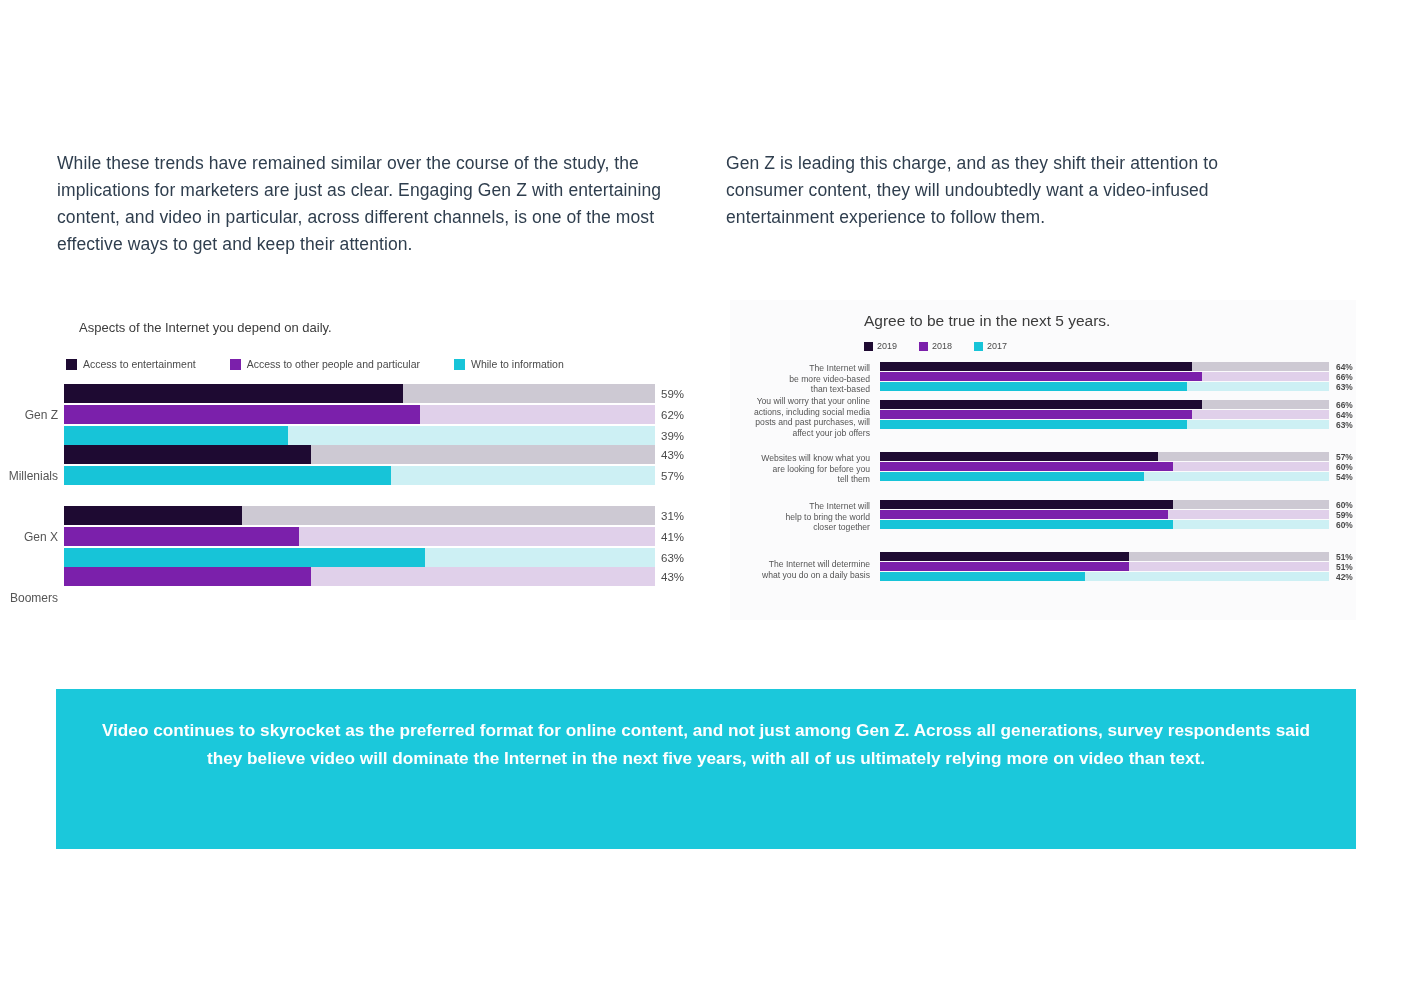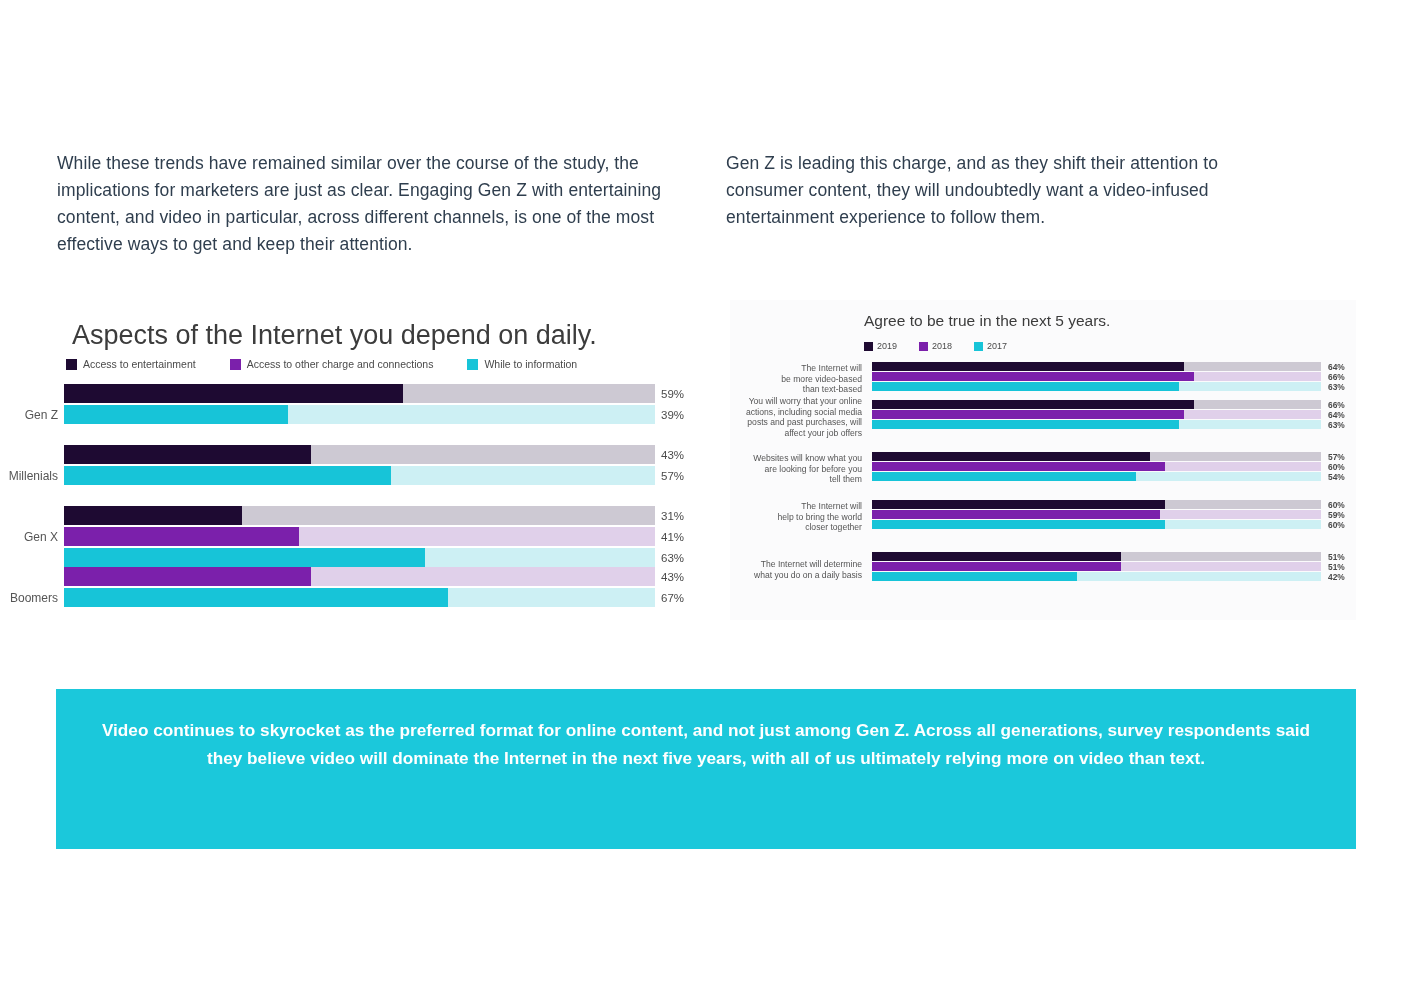--- a/index.html
+++ b/index.html
@@ -24,21 +24,21 @@
 
   
   .chart-card { position: absolute; }
   #chart-left  { left: 0px;   top: 300px; width: 690px; height: 330px; background: #ffffff; }
   #chart-right { left: 730px; top: 300px; width: 626px; height: 320px; background: #fbfbfc; }
 
   .chart-title {
     color: #3c3c3c;
     font-weight: 400;
   }
-  #left-title  { position:absolute; left: 72px; top: 20px; font-size: 27px; }
+  #left-title  { position:absolute; left: 79px; top: 20px; font-size: 13px; }
   #right-title { position:absolute; left: 134px; top: 12px; font-size: 15.5px; }
 
   
   .legend { position: absolute; display: flex; align-items: center; }
   #left-legend  { left: 66px;  top: 58px;  gap: 0; }
   #right-legend { left: 134px; top: 41px;  gap: 0; }
 
   .legend-item { display: flex; align-items: center; }
   #left-legend  .legend-item { margin-right: 34px; }
   #right-legend .legend-item { margin-right: 22px; }
@@ -62,21 +62,21 @@
   .lbar-line { position: relative; height: 19px; margin-bottom: 2px; }
   .lbar-line:last-child { margin-bottom: 0; }
   .lbar-track { position: absolute; inset: 0; }
   .lbar-fill  { position: absolute; left: 0; top: 0; bottom: 0; }
   .lbar-val {
     position: absolute; left: 597px; top: 50%; transform: translateY(-50%);
     font-size: 11.5px; color: #4a4a4a; white-space: nowrap;
   }
 
   
-  .rrow { position: absolute; left: 8px; width: 626px; }
+  .rrow { position: absolute; left: 16px; width: 626px; }
   .rrow-label {
     position: absolute; left: 0; width: 124px;
     text-align: right; font-size: 8.6px; line-height: 10.5px; color: #555;
     top: 50%; transform: translateY(-50%);
   }
   .rbars { position: absolute; left: 134px; width: 449px; }
   .rbar-line { position: relative; height: 9px; margin-bottom: 1px; font-weight: bold; }
   .rbar-line:last-child { margin-bottom: 0; }
   .rbar-track { position: absolute; inset: 0; }
   .rbar-fill  { position: absolute; left: 0; top: 0; bottom: 0; }
@@ -108,37 +108,42 @@
 
   <div class="chart-card" id="chart-left">
     <div class="chart-title" id="left-title">Aspects of the Internet you depend on daily.</div>
     <div class="legend" id="left-legend">
         <div class="legend-item">
           <span class="legend-swatch" style="background: rgb(30, 10, 50);"></span>
           <span class="legend-label">Access to entertainment</span>
         </div>
         <div class="legend-item">
           <span class="legend-swatch" style="background: rgb(123, 32, 171);"></span>
-          <span class="legend-label">Access to other charge and connections</span>
+          <span class="legend-label">Access to other people and particular</span>
         </div>
         <div class="legend-item">
           <span class="legend-swatch" style="background: rgb(23, 196, 216);"></span>
           <span class="legend-label">While to information</span>
         </div>
       </div>
     <div id="left-rows">
         <div class="lrow" style="top: 84px; height: 61px;">
           <div class="lrow-label">Gen Z</div>
           <div class="lbars">
             <div class="lbar-line">
               <div class="lbar-track" style="background: rgb(205, 201, 211);"></div>
               <div class="lbar-fill" style="background: rgb(30, 10, 50); width: 57.2816%;"></div>
               <div class="lbar-val">59%</div>
             </div>
             <div class="lbar-line">
+              <div class="lbar-track" style="background: rgb(224, 208, 234);"></div>
+              <div class="lbar-fill" style="background: rgb(123, 32, 171); width: 60.1942%;"></div>
+              <div class="lbar-val">62%</div>
+            </div>
+            <div class="lbar-line">
               <div class="lbar-track" style="background: rgb(205, 240, 244);"></div>
               <div class="lbar-fill" style="background: rgb(23, 196, 216); width: 37.8641%;"></div>
               <div class="lbar-val">39%</div>
             </div>
           </div>
         </div>
         <div class="lrow" style="top: 145px; height: 61px;">
           <div class="lrow-label">Millenials</div>
           <div class="lbars">
             <div class="lbar-line">
@@ -173,25 +178,20 @@
             </div>
           </div>
         </div>
         <div class="lrow" style="top: 267px; height: 61px;">
           <div class="lrow-label">Boomers</div>
           <div class="lbars">
             <div class="lbar-line">
               <div class="lbar-track" style="background: rgb(224, 208, 234);"></div>
               <div class="lbar-fill" style="background: rgb(123, 32, 171); width: 41.7476%;"></div>
               <div class="lbar-val">43%</div>
-            </div>
-            <div class="lbar-line">
-              <div class="lbar-track" style="background: rgb(205, 240, 244);"></div>
-              <div class="lbar-fill" style="background: rgb(23, 196, 216); width: 65.0485%;"></div>
-              <div class="lbar-val">67%</div>
             </div>
           </div>
         </div>
       </div>
   </div>
 
   <div class="chart-card" id="chart-right">
     <div class="chart-title" id="right-title">Agree to be true in the next 5 years.</div>
     <div class="legend" id="right-legend">
         <div class="legend-item">

